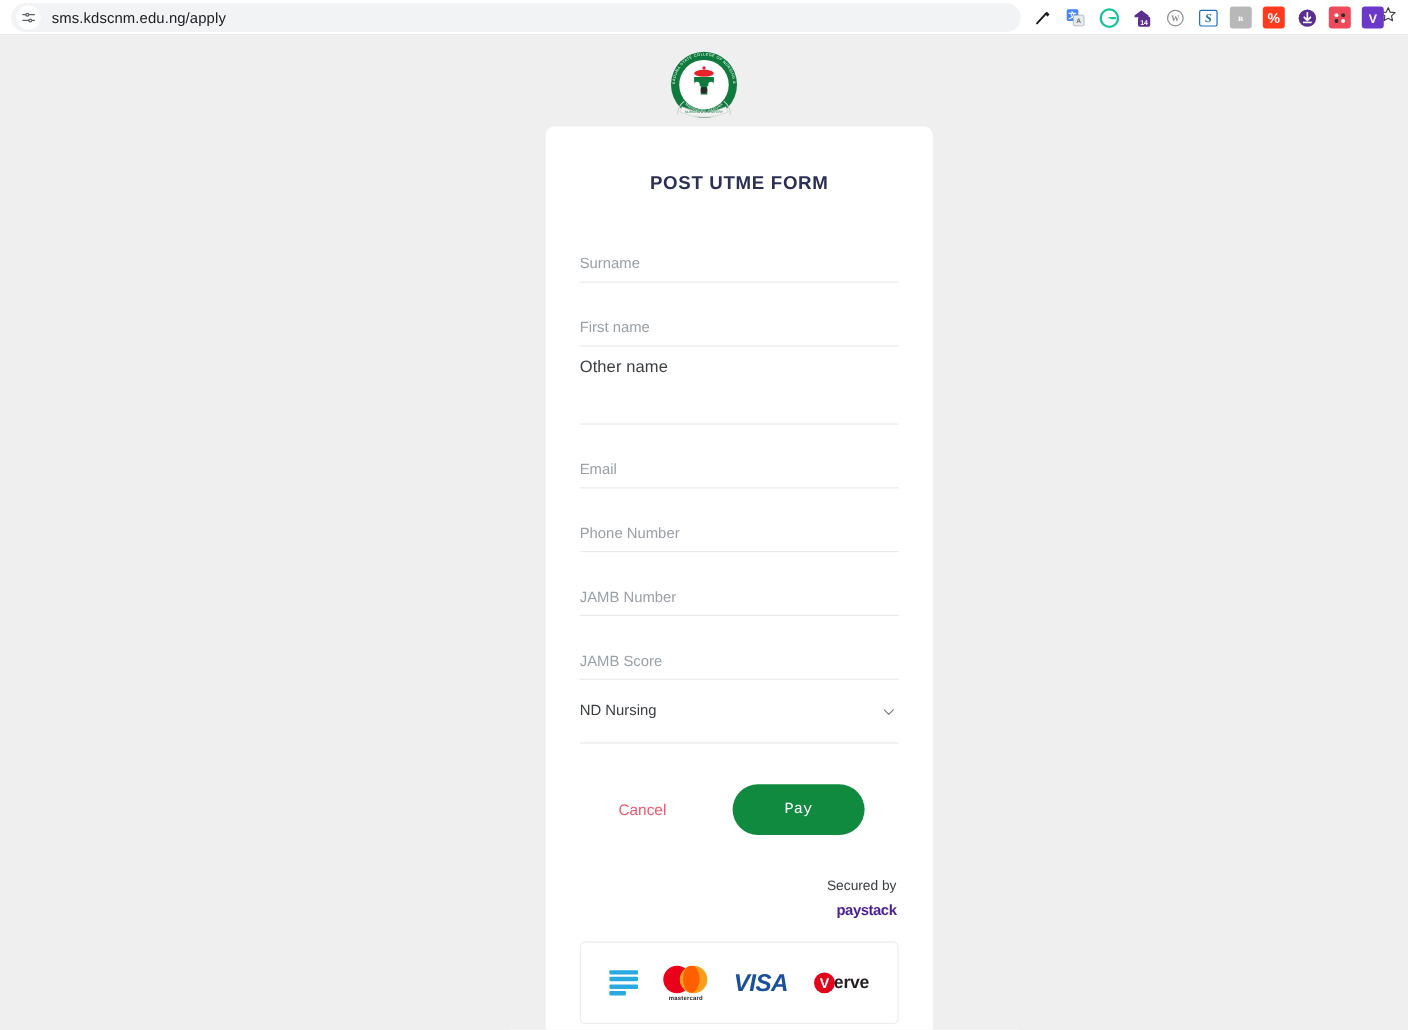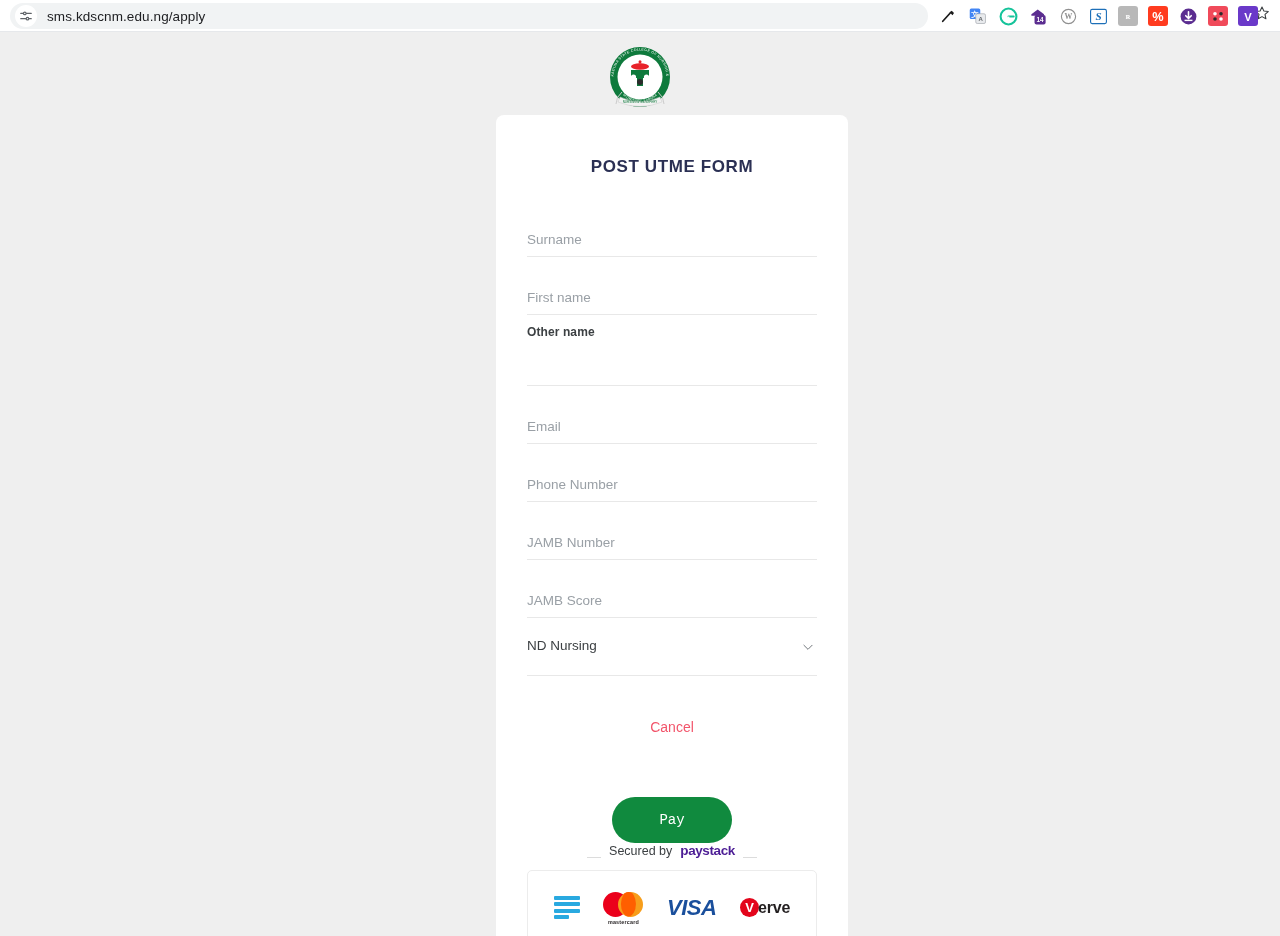--- a/index.html
+++ b/index.html
@@ -148,22 +148,22 @@
     color: #3c4043;
     padding: 0;
   }
   .field-input::placeholder { color: #9aa0a6; }
 
   .field.filled-label { height: 71px; }
   .float-label {
     position: absolute;
     left: 0;
     top: 10px;
-    font-size: 12px;
-    font-weight: 700;
+    font-size: 15px;
+    font-weight: 400;
     color: #3c4043;
     letter-spacing: 0.1px;
   }
   .field.filled-label .field-input { bottom: 10px; }
 
   .select-field {
     position: relative;
     border-bottom: 1px solid #e8e8e8;
     height: 58px;
     display: flex;
@@ -182,21 +182,20 @@
     transform: translateY(-50%);
     width: 14px; height: 14px;
   }
 
   .actions {
     display: flex;
     align-items: center;
     justify-content: center;
     gap: 56px;
     margin-top: 37px;
-    flex-direction: column;
   }
 
   .cancel-btn {
     background: none;
     border: none;
     font-family: "Liberation Sans", sans-serif;
     font-size: 14px;
     color: #f2556b;
     cursor: pointer;
     padding: 6px 4px;
@@ -212,21 +211,23 @@
     font-family: Liberation Mono, monospace;
     font-size: 14px;
     cursor: pointer;
   }
 
   .secured-row {
     display: flex;
     align-items: flex-end;
     justify-content: center;
     gap: 8px;
+    margin-top: 30px;
     padding: 0 33px;
+    flex-direction: column;
   }
   .secured-rule {
     flex: 1 1 auto;
     height: 1px;
     background: #dcdcdc;
     max-width: 14px;
   }
   .secured-text {
     font-size: 12.5px;
     color: #3c4043;

